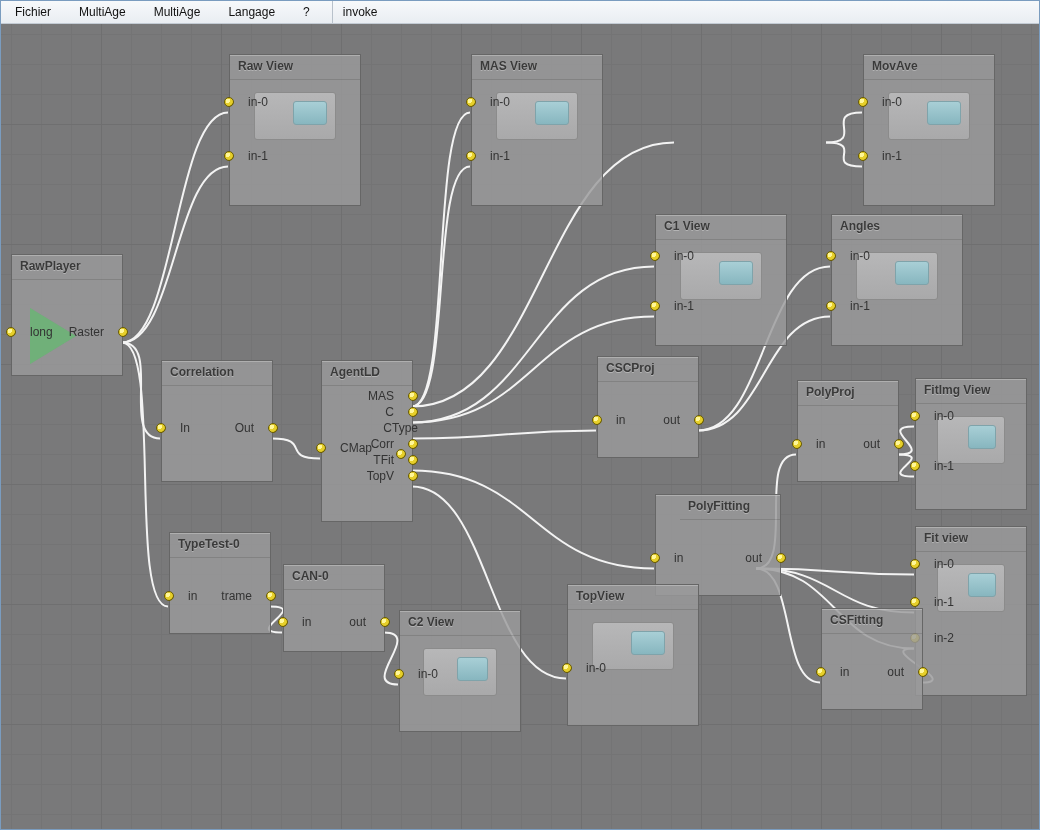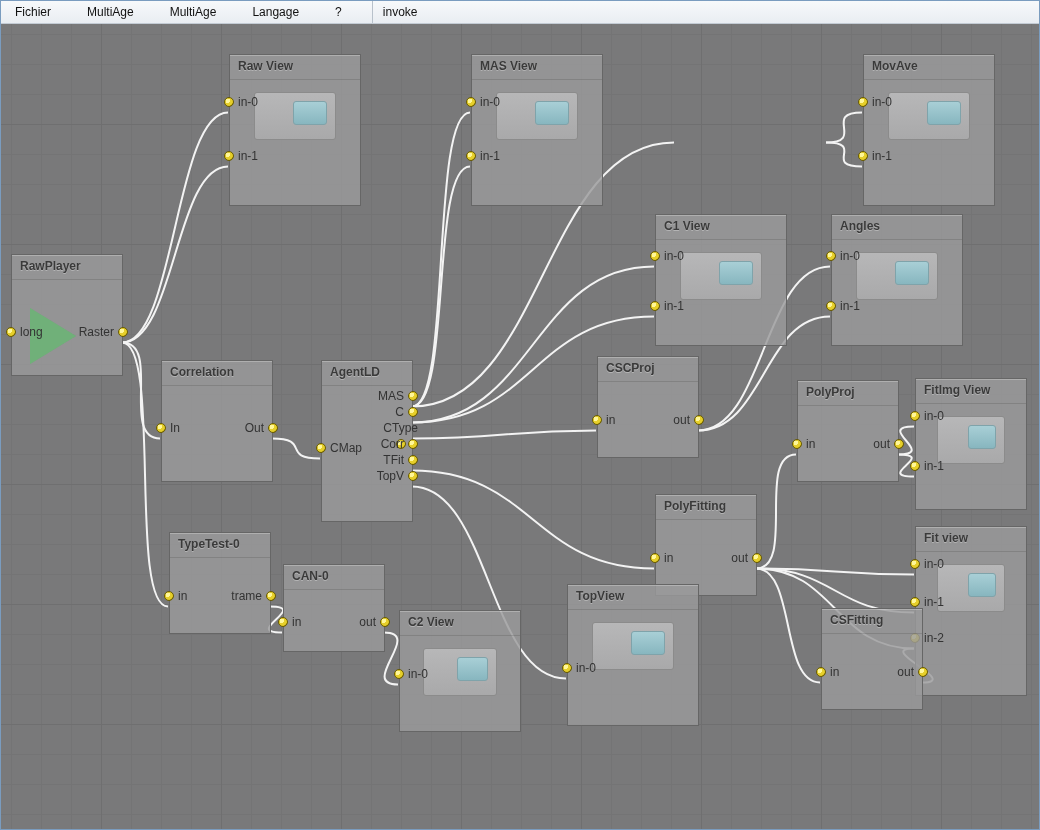--- a/index.html
+++ b/index.html
@@ -3,39 +3,39 @@
 <meta charset="utf-8">
 <style>
   html, body { margin:0; padding:0; font-family: Tahoma, Arial, sans-serif; font-size:12px; background:#fff; }
   .window { width:1040px; height:830px; border:1px solid #7a9cbf; box-sizing:border-box; display:flex; flex-direction:column; background:#fff; }
   .titlebar { height:28px; background:linear-gradient(#fdfdfe,#e8eef6); border-bottom:1px solid #c9d6e6; display:flex; align-items:center; padding:0 4px; }
   .titlebar .app-icon { width:14px; height:14px; border-radius:50%; background:conic-gradient(#e63946 0 120deg,#2a9d8f 120deg 240deg,#264697 240deg 360deg); margin:0 6px; }
   .titlebar .title { flex:1; color:#000; font-size:12px; }
   .winbtns { display:flex; gap:2px; }
   .winbtn { width:28px; height:18px; border:1px solid #8fa7c4; border-radius:2px; background:linear-gradient(#fefefe,#dfe8f3); display:flex; align-items:center; justify-content:center; font-size:11px; color:#34495e; }
   .winbtn.close { background:linear-gradient(#f08080,#d62e2e); color:#fff; border-color:#a02020; }
-  .menubar { height:22px; background:linear-gradient(#f7f9fb,#e9edf2); border-bottom:1px solid #c3cbd4; display:flex; align-items:stretch; padding-left:4px; gap:16px; }
+  .menubar { height:22px; background:linear-gradient(#f7f9fb,#e9edf2); border-bottom:1px solid #c3cbd4; display:flex; align-items:stretch; padding-left:4px; gap:8px; }
   .menuitem { padding:0 10px; display:flex; align-items:center; color:#111; cursor:default; }
   .menuitem.invoke { border-left:1px solid #b8c1cb; margin-left:4px; }
   .canvas { flex:1; position:relative; background:#79797a; overflow:hidden; }
   
   .canvas::before { content:""; position:absolute; inset:0;
     background-image:
       linear-gradient(#6f6f70 1px, transparent 1px),
       linear-gradient(90deg,#6f6f70 1px, transparent 1px),
       linear-gradient(#747475 1px, transparent 1px),
       linear-gradient(90deg,#747475 1px, transparent 1px);
     background-size: 120px 120px, 120px 120px, 30px 30px, 30px 30px;
     background-position: -20px -20px, -20px -20px, -20px -20px, -20px -20px;
   }
   svg.wires { position:absolute; inset:0; width:100%; height:100%; pointer-events:none; }
   .node { position:absolute; border:1px solid #666; border-radius:0; background:rgba(154,154,155,0.82); box-shadow:0 1px 0 rgba(255,255,255,0.25) inset; }
   .node .header { font-weight:bold; color:#3a3a3a; padding:4px 8px 6px 8px; border-bottom:1px solid rgba(0,0,0,0.12); text-shadow:0 1px 0 rgba(255,255,255,0.3); white-space:nowrap; overflow:hidden; }
   .node .body { position:relative; padding:6px 8px 10px 8px; min-height:30px; }
-  .port { position:absolute; display:flex; align-items:center; gap:4px; color:#333; white-space:nowrap; }
+  .port { position:absolute; display:flex; align-items:center; gap:14px; color:#333; white-space:nowrap; }
   .port .dot { width:10px; height:10px; border-radius:50%; background:radial-gradient(circle at 35% 35%, #fff799 0 30%, #e6cf2a 32% 70%, #b09a10 72% 100%); border:1px solid #6b5d00; box-sizing:border-box; }
   .port.left  { left:-6px; }
   .port.left .dot { order:-1; }
   .port.right { right:-6px; }
   .port.right .dot { order:2; }
   .thumb { margin:6px auto 0 auto; width:70%; height:46px; border:1px solid #8b8b8b; border-radius:3px; background:linear-gradient(#b7b7b8,#a9a9aa); position:relative; }
   .thumb::after { content:""; position:absolute; right:8px; top:8px; width:40%; height:22px; border-radius:3px; background:linear-gradient(#a8cfd6,#87b6bf); border:1px solid #7fa3aa; }
   .playtri { position:absolute; left:18px; top:28px; width:0; height:0; border-top:28px solid transparent; border-bottom:28px solid transparent; border-left:46px solid rgba(120,190,120,0.55); filter:drop-shadow(0 0 0.5px #4a6); }
 </style>
 </head>
@@ -239,21 +239,21 @@
         </div>
         <div class="port left" style="top: 30px;">
           <span class="dot"></span>
           <span>in-0</span>
         </div>
         <div class="port left" style="top: 80px;">
           <span class="dot"></span>
           <span>in-1</span>
         </div>
       </div>
-      <div class="node" style="left: 654px; top: 470px; width: 100px; height: 100px;">
+      <div class="node" style="left: 654px; top: 470px; width: 100px; height: 100px; padding-left: 24px;">
         <div class="header">PolyFitting</div>
         <div class="body"></div>
         <div class="port left" style="top: 56px;">
           <span class="dot"></span>
           <span>in</span>
         </div>
         <div class="port right" style="top: 56px;">
           <span class="dot"></span>
           <span>out</span>
         </div>

